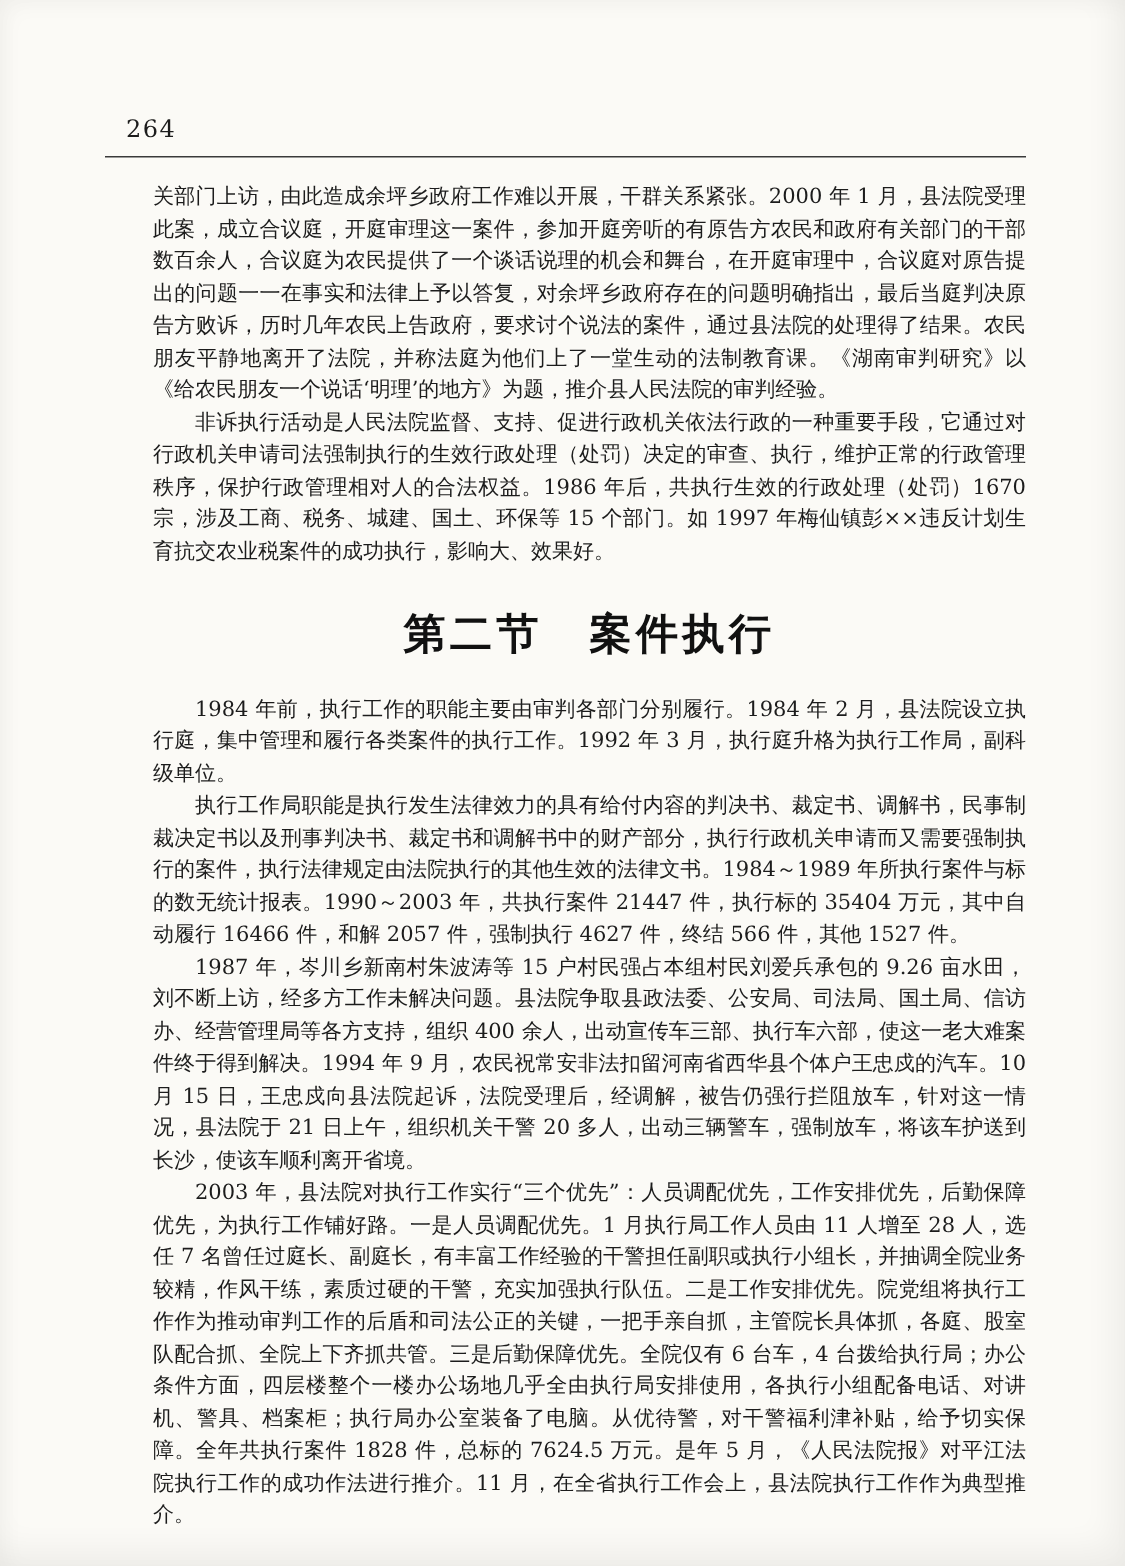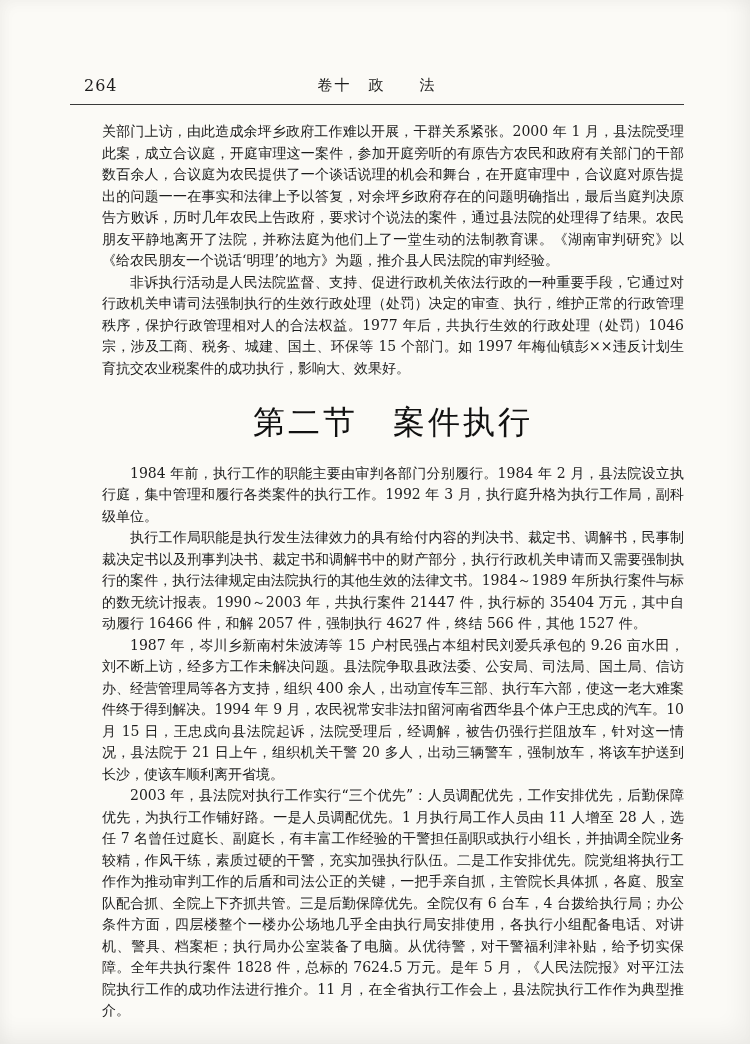--- a/index.html
+++ b/index.html
@@ -52,43 +52,42 @@
   .para {
     margin: 0;
     text-indent: 2em;
   }
   .para.no-indent {
     text-indent: 0;
   }
   .section-title {
     margin: 33px 0 29px 0;
     text-align: center;
-    font-size: 32px;
-    font-weight: normal;
+    font-size: 28px;
+    font-weight: bold;
     letter-spacing: 3px;
     color: #111;
   }
 </style>
 </head>
 <body>
 
 <div class="page">
 
   <header class="page-header">
     <span class="page-number">264</span>
-    <span class="header-title">卷十　政　　法</span>
   </header>
 
   <hr class="header-rule">
 
   <main class="body-text">
 
     <p class="para no-indent">关部门上访，由此造成余坪乡政府工作难以开展，干群关系紧张。2000 年 1 月，县法院受理此案，成立合议庭，开庭审理这一案件，参加开庭旁听的有原告方农民和政府有关部门的干部数百余人，合议庭为农民提供了一个谈话说理的机会和舞台，在开庭审理中，合议庭对原告提出的问题一一在事实和法律上予以答复，对余坪乡政府存在的问题明确指出，最后当庭判决原告方败诉，历时几年农民上告政府，要求讨个说法的案件，通过县法院的处理得了结果。农民朋友平静地离开了法院，并称法庭为他们上了一堂生动的法制教育课。《湖南审判研究》以《给农民朋友一个说话‘明理’的地方》为题，推介县人民法院的审判经验。</p>
 
-    <p class="para">非诉执行活动是人民法院监督、支持、促进行政机关依法行政的一种重要手段，它通过对行政机关申请司法强制执行的生效行政处理（处罚）决定的审查、执行，维护正常的行政管理秩序，保护行政管理相对人的合法权益。1977 年后，共执行生效的行政处理（处罚）1046 宗，涉及工商、税务、城建、国土、环保等 15 个部门。如 1997 年梅仙镇彭××违反计划生育抗交农业税案件的成功执行，影响大、效果好。</p>
+    <p class="para">非诉执行活动是人民法院监督、支持、促进行政机关依法行政的一种重要手段，它通过对行政机关申请司法强制执行的生效行政处理（处罚）决定的审查、执行，维护正常的行政管理秩序，保护行政管理相对人的合法权益。1986 年后，共执行生效的行政处理（处罚）1670 宗，涉及工商、税务、城建、国土、环保等 15 个部门。如 1997 年梅仙镇彭××违反计划生育抗交农业税案件的成功执行，影响大、效果好。</p>
 
     <h2 class="section-title">第二节　案件执行</h2>
 
     <p class="para">1984 年前，执行工作的职能主要由审判各部门分别履行。1984 年 2 月，县法院设立执行庭，集中管理和履行各类案件的执行工作。1992 年 3 月，执行庭升格为执行工作局，副科级单位。</p>
 
     <p class="para">执行工作局职能是执行发生法律效力的具有给付内容的判决书、裁定书、调解书，民事制裁决定书以及刑事判决书、裁定书和调解书中的财产部分，执行行政机关申请而又需要强制执行的案件，执行法律规定由法院执行的其他生效的法律文书。1984～1989 年所执行案件与标的数无统计报表。1990～2003 年，共执行案件 21447 件，执行标的 35404 万元，其中自动履行 16466 件，和解 2057 件，强制执行 4627 件，终结 566 件，其他 1527 件。</p>
 
     <p class="para">1987 年，岑川乡新南村朱波涛等 15 户村民强占本组村民刘爱兵承包的 9.26 亩水田，刘不断上访，经多方工作未解决问题。县法院争取县政法委、公安局、司法局、国土局、信访办、经营管理局等各方支持，组织 400 余人，出动宣传车三部、执行车六部，使这一老大难案件终于得到解决。1994 年 9 月，农民祝常安非法扣留河南省西华县个体户王忠戍的汽车。10 月 15 日，王忠戍向县法院起诉，法院受理后，经调解，被告仍强行拦阻放车，针对这一情况，县法院于 21 日上午，组织机关干警 20 多人，出动三辆警车，强制放车，将该车护送到长沙，使该车顺利离开省境。</p>
 
     <p class="para">2003 年，县法院对执行工作实行“三个优先”：人员调配优先，工作安排优先，后勤保障优先，为执行工作铺好路。一是人员调配优先。1 月执行局工作人员由 11 人增至 28 人，选任 7 名曾任过庭长、副庭长，有丰富工作经验的干警担任副职或执行小组长，并抽调全院业务较精，作风干练，素质过硬的干警，充实加强执行队伍。二是工作安排优先。院党组将执行工作作为推动审判工作的后盾和司法公正的关键，一把手亲自抓，主管院长具体抓，各庭、股室队配合抓、全院上下齐抓共管。三是后勤保障优先。全院仅有 6 台车，4 台拨给执行局；办公条件方面，四层楼整个一楼办公场地几乎全由执行局安排使用，各执行小组配备电话、对讲机、警具、档案柜；执行局办公室装备了电脑。从优待警，对干警福利津补贴，给予切实保障。全年共执行案件 1828 件，总标的 7624.5 万元。是年 5 月，《人民法院报》对平江法院执行工作的成功作法进行推介。11 月，在全省执行工作会上，县法院执行工作作为典型推介。</p>

